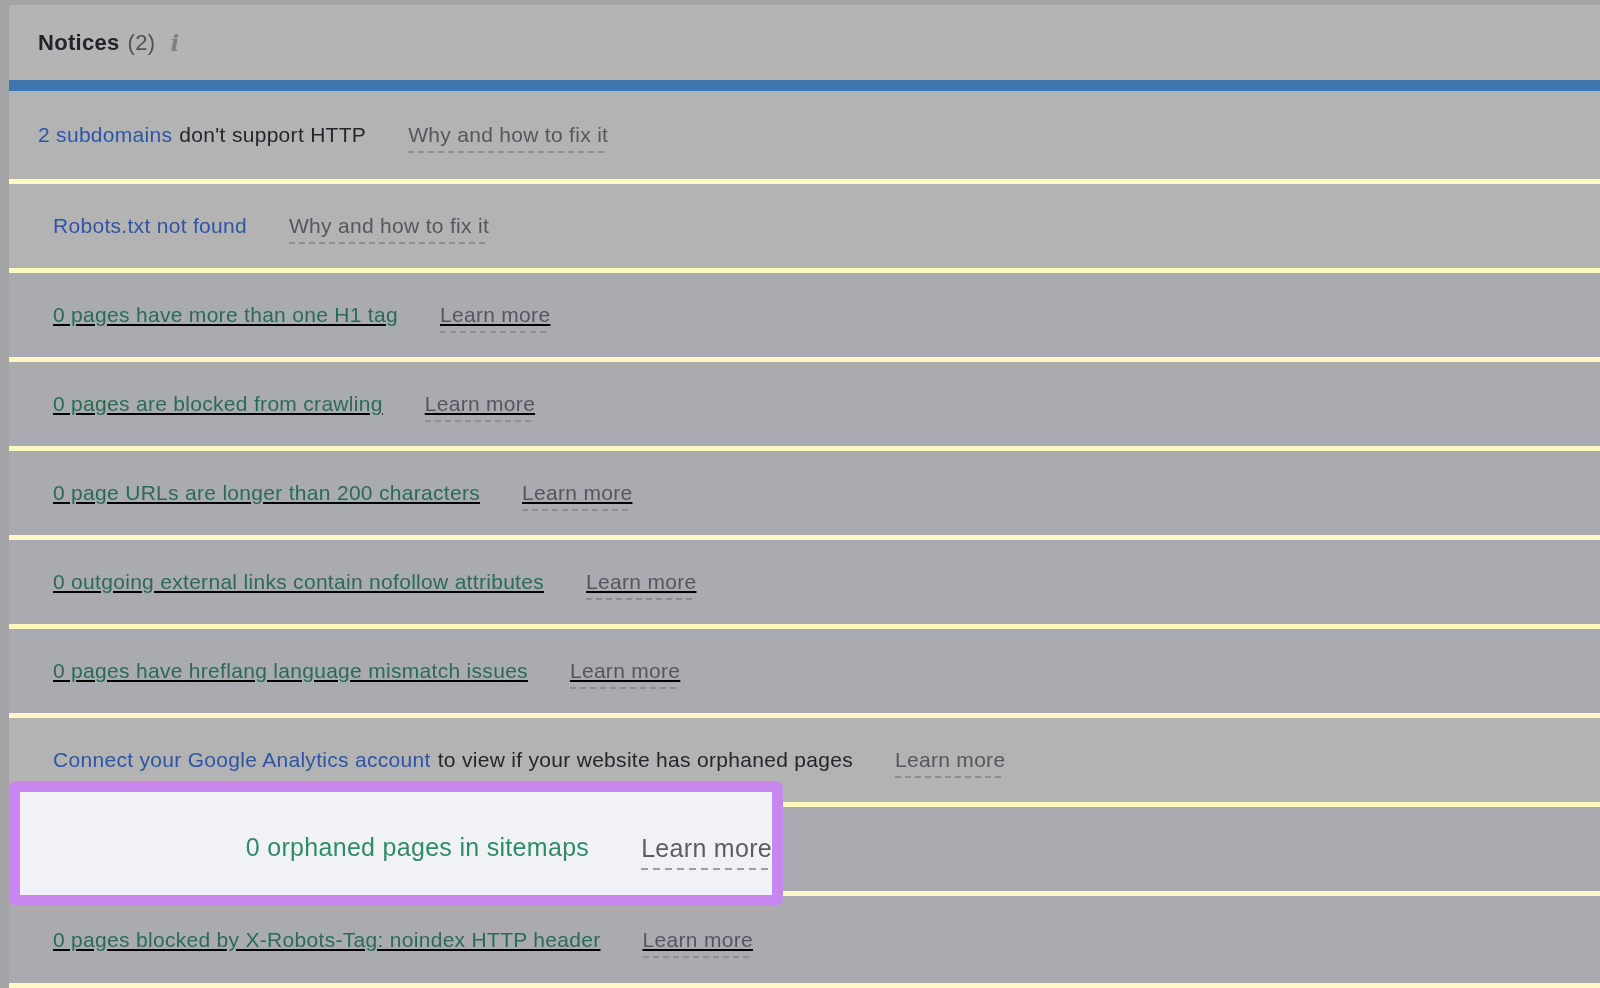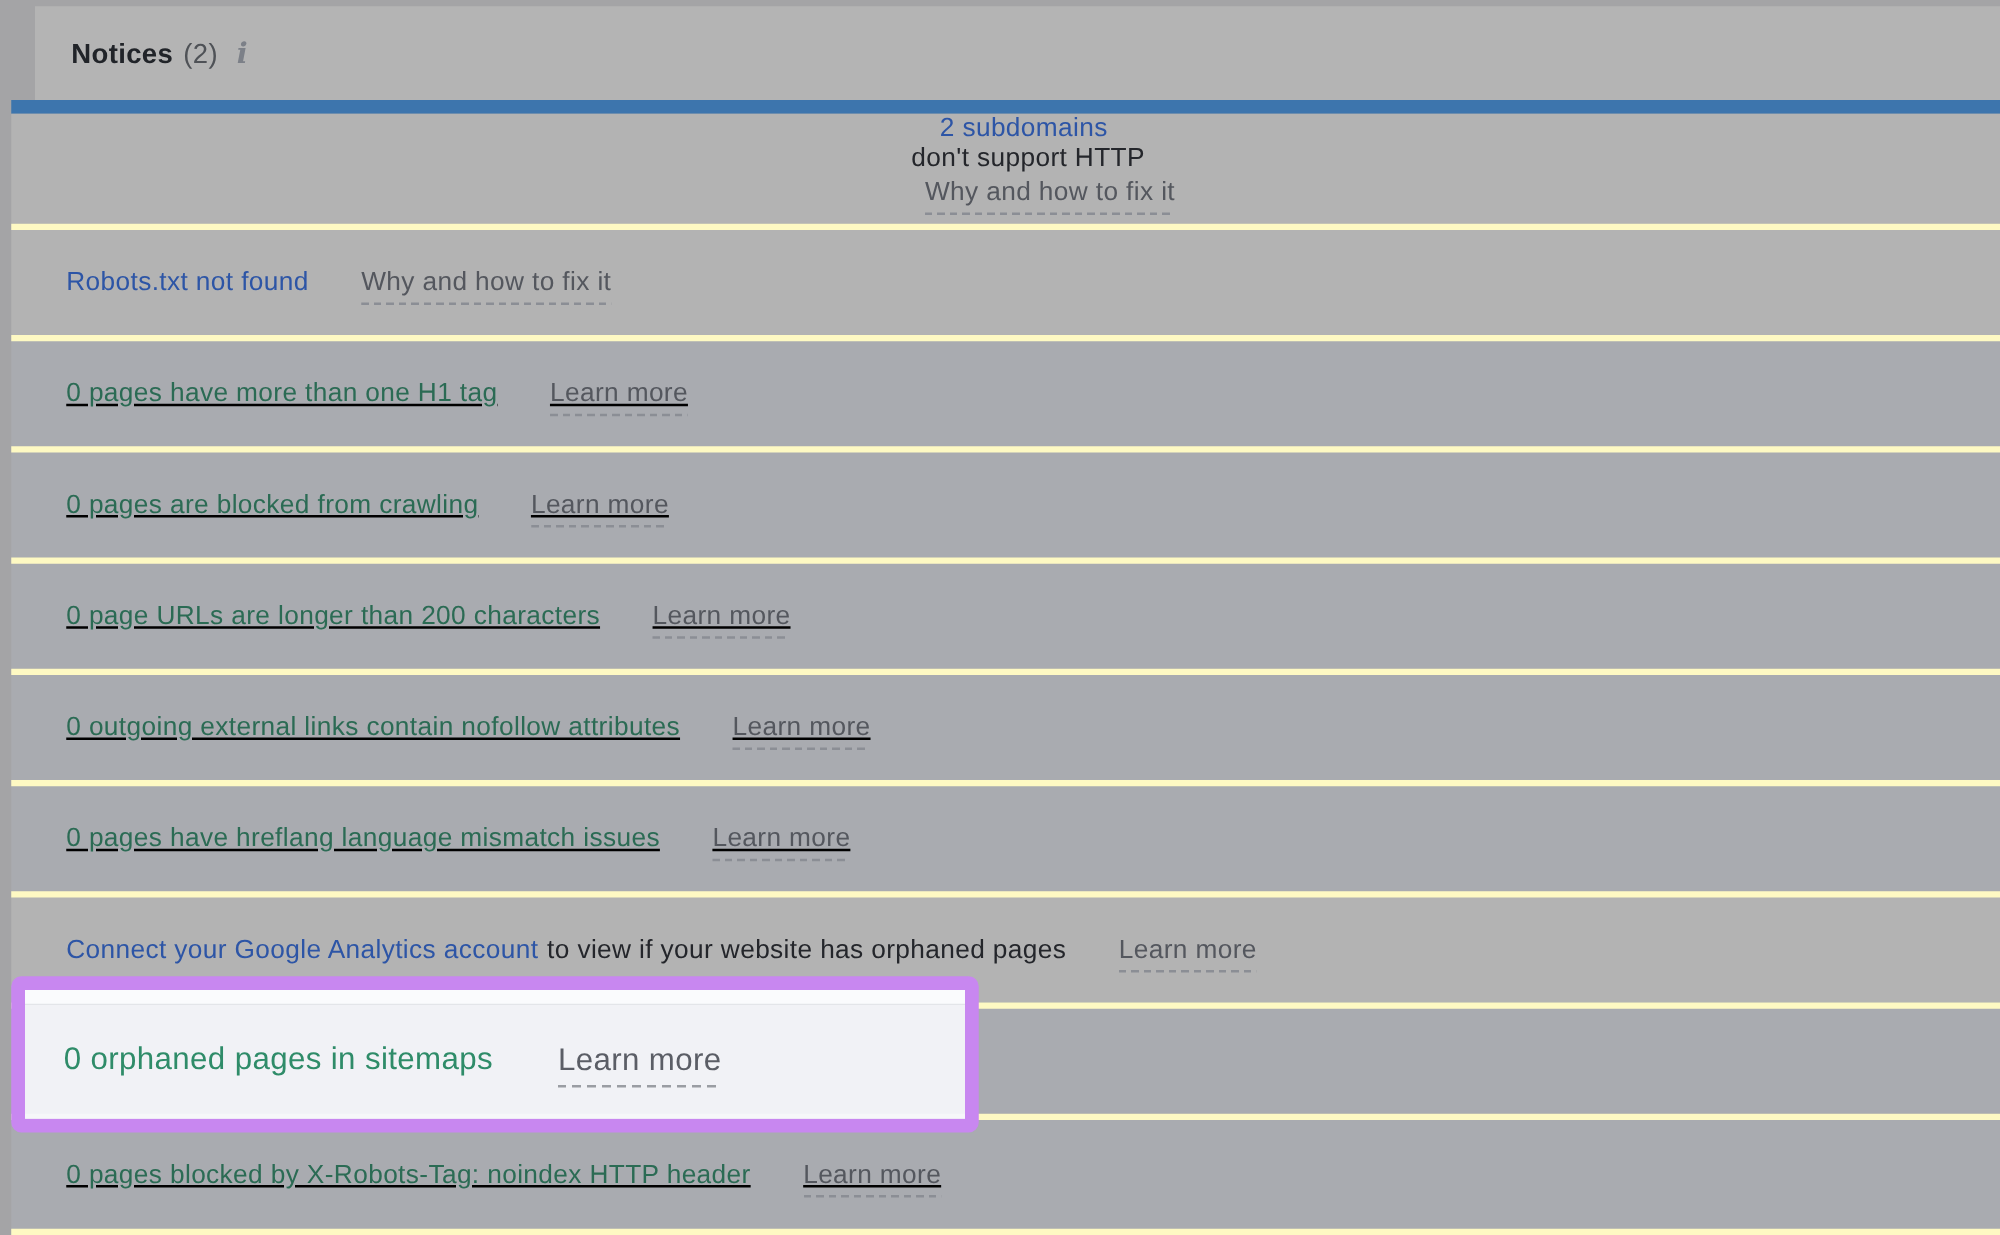--- a/index.html
+++ b/index.html
@@ -11,53 +11,52 @@
     position: relative;
   }
   .card {
     position: absolute; left: 9px; top: 5px; width: 1591px;
     display: flex; flex-direction: column;
   }
   .panel-header {
     height: 75px; background: #b4b4b4;
     display: flex; align-items: center; padding-left: 29px;
     box-sizing: border-box;
-    margin-left: 19px;
   }
   .panel-title { font-size: 22px; font-weight: 700; color: #212429; }
   .panel-count { font-size: 22px; font-weight: 400; color: #4f5257; margin-left: 8px; }
   .info-icon {
     font-family: "DejaVu Serif", serif; font-style: italic; font-weight: 700;
     font-size: 23px; color: #7c8088; margin-left: 15px; cursor: pointer;
   }
   .accent-bar { height: 11px; background: #3d75ad; }
   .row {
     display: flex; align-items: center; padding-left: 29px;
     box-sizing: border-box; font-size: 21px;
   }
   .row + .row, .bottom-sliver { border-top: 5px solid #fef9c3; padding-left: 44px; }
   .row.light { background: #b3b3b3; height: 89px; }
   .row.dark  { background: #a9abb0; height: 89px; text-decoration: underline; }
-  .row.first { height: 88px; flex-direction: column; }
+  .row.first { height: 88px; }
   .row.tall  { height: 92px; }
   .link-blue { color: #2d55a6; cursor: pointer; }
   .text-dark { color: #24262b; margin-left: 7px; }
   .text-green { color: #2b6b54; }
   .action {
     color: #54575e; margin-left: 42px; cursor: pointer; padding-bottom: 6px;
     background-image: repeating-linear-gradient(to right, #8b8e95 0 6px, transparent 6px 10px);
     background-repeat: no-repeat; background-size: 100% 2px; background-position: 0 100%;
     transform: translateY(3px);
   }
   .bottom-sliver { height: 5px; background: #b1b3b6; }
   
   .highlight-box {
     position: absolute; left: 9px; top: 781px; width: 774px; height: 125px;
     box-sizing: border-box; border: 11px solid #c887f0; border-radius: 8px;
-    background: #f1f2f6; display: flex; flex-direction: column; overflow: hidden;
+    background: #f1f2f6; display: flex; flex-direction: column; overflow: hidden; align-items: flex-end;
   }
   .hl-top { height: 11px; background: #fafbfd; border-bottom: 1px solid #e3e5e9; }
   .hl-bottom { height: 4px; background: #f6f7f9; }
   .hl-content {
     flex: 1; display: flex; align-items: center; padding-left: 31px;
     font-size: 25px;
   }
   .hl-text { color: #2f8c69; }
   .hl-action {
     color: #5b5e66; margin-left: 52px; cursor: pointer; padding-bottom: 7px;

